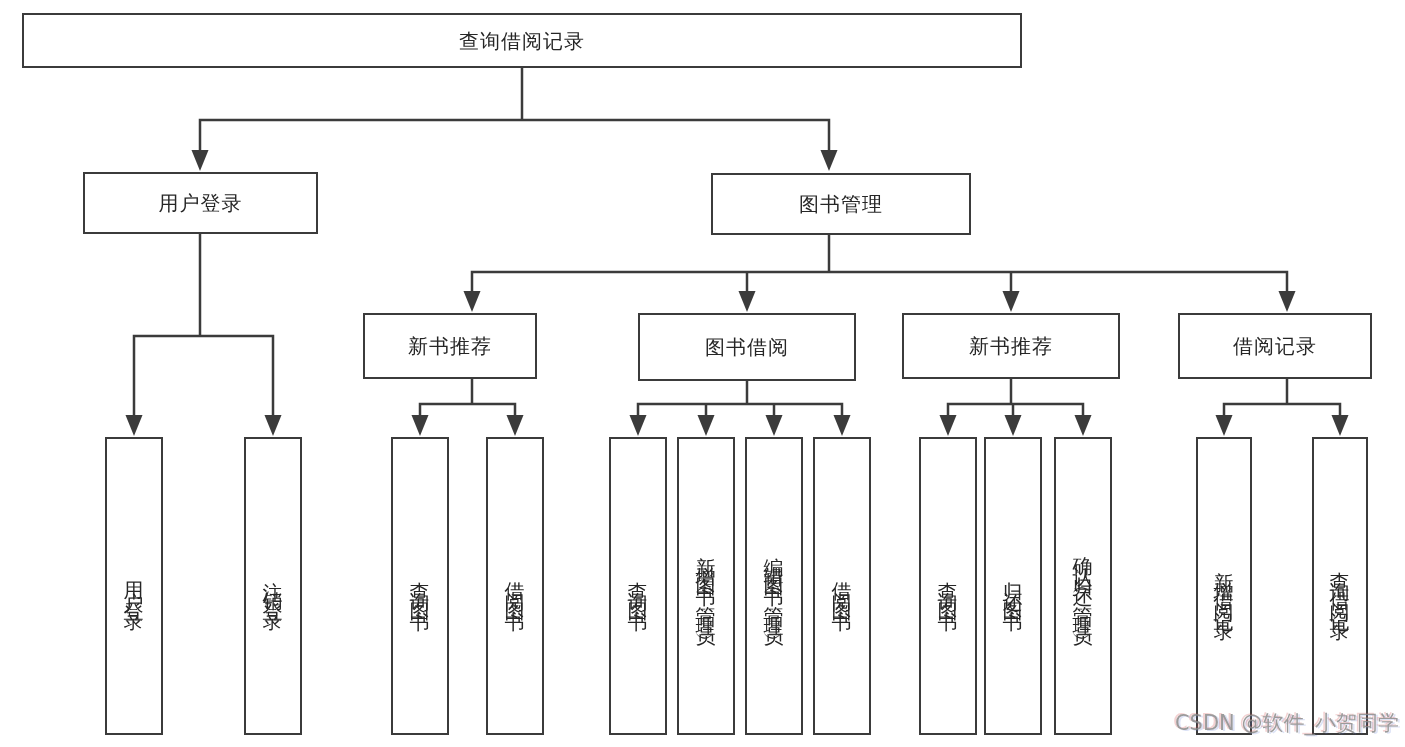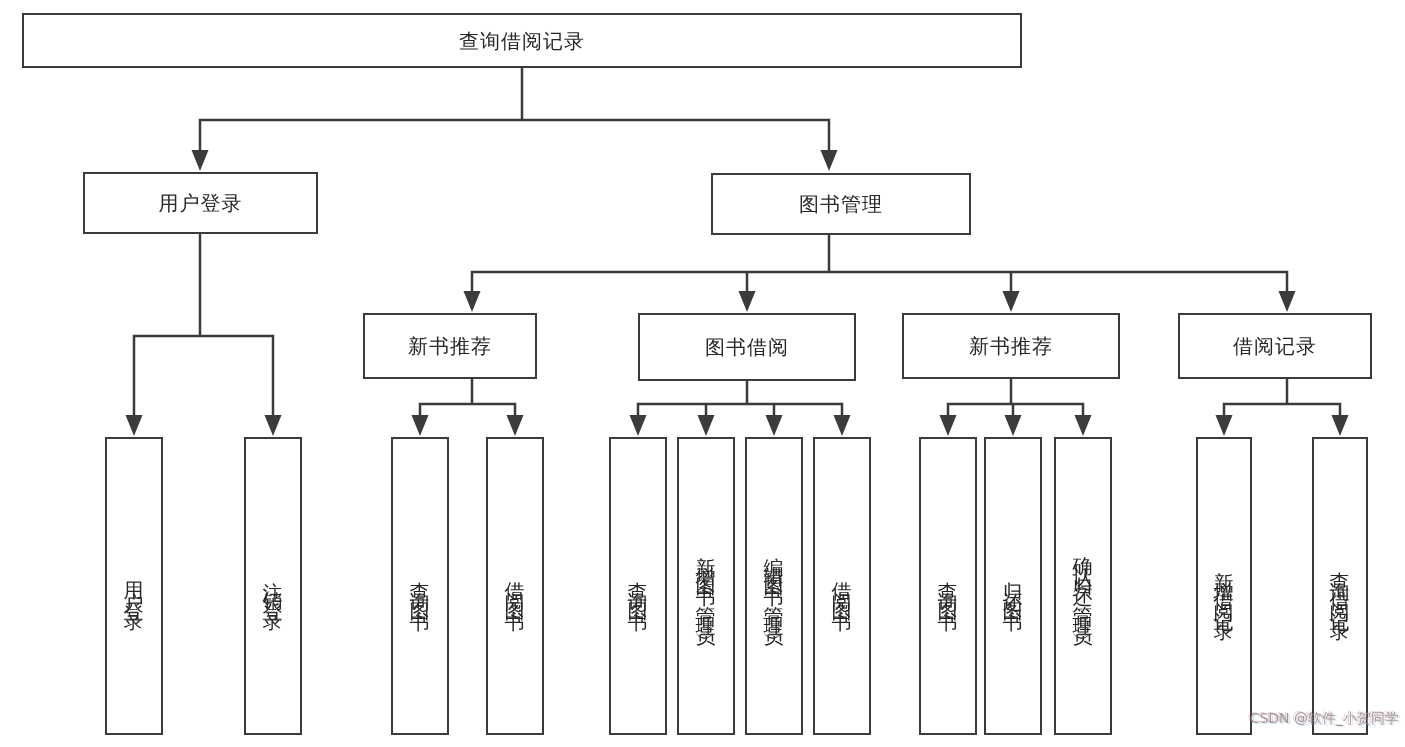--- a/index.html
+++ b/index.html
@@ -33,22 +33,22 @@
     font-size:20px;color:var(--text);
     letter-spacing:1px;line-height:1;white-space:nowrap;
   }
   .vlbl{
     writing-mode:vertical-rl;
     text-orientation:mixed;
     font-size:20px;color:var(--text);
     letter-spacing:10px;line-height:1;
   }
   .watermark{
-    position:absolute;right:6px;bottom:19px;z-index:2;
-    font-size:14px;color:var(--watermark);
+    position:absolute;right:6px;bottom:10px;z-index:2;
+    font-size:21px;color:var(--watermark);
     opacity:.85;white-space:nowrap;
     text-shadow:-2px -1px 0 rgba(210,80,80,.30), 2px 1px 0 rgba(90,120,210,.25);
   }
 </style>
 </head>
 <body>
 
 <div class="canvas">
 
   <svg class="edges" width="1405" height="747" viewBox="0 0 1405 747">

